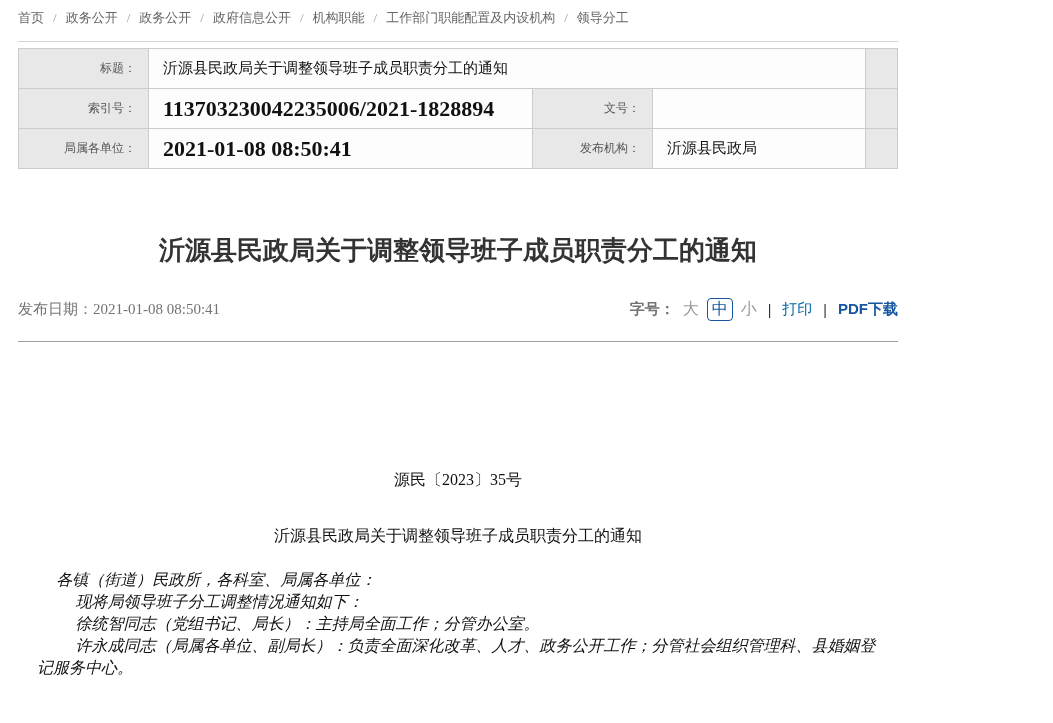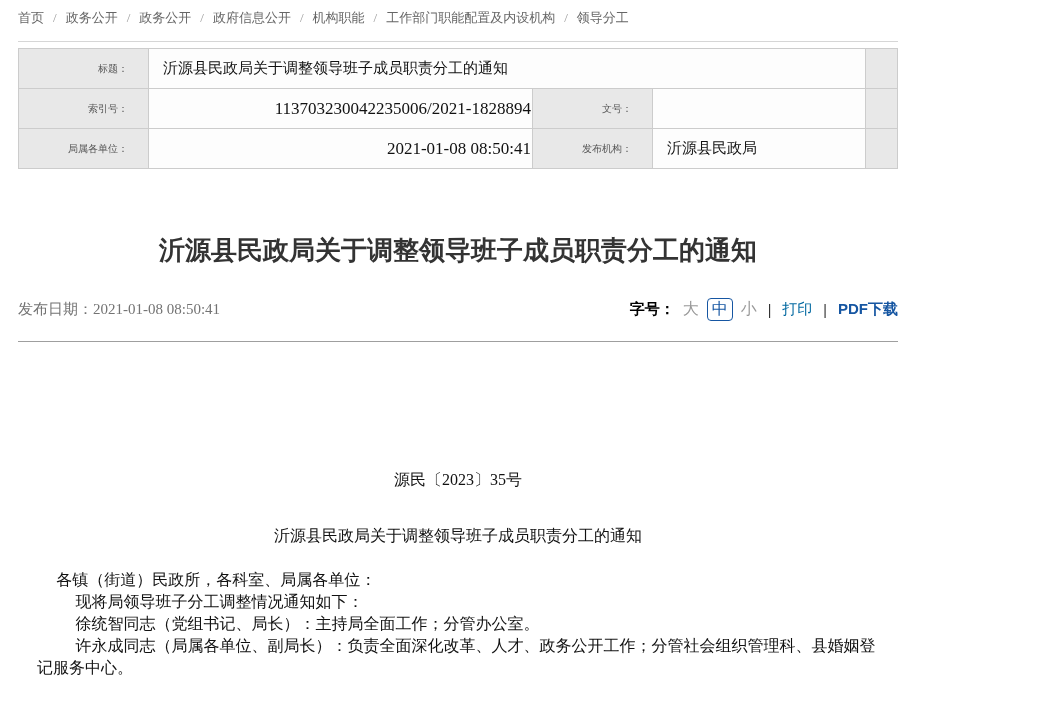--- a/index.html
+++ b/index.html
@@ -16,44 +16,44 @@
   .container{margin:0 18px;}
 
   
   .breadcrumb{padding:9px 0 14px;font-size:13px;color:#666;border-bottom:1px solid #d6d6d6;}
   .crumb{color:#666;text-decoration:none;cursor:pointer;}
   .bc-sep{color:#999;margin:0 9px;}
 
   
   .info-table{width:100%;border-collapse:collapse;margin-top:6px;table-layout:fixed;}
   .info-table td{border:1px solid var(--border);height:40px;overflow:hidden;white-space:nowrap;}
-  .info-table td.label{background:var(--label-bg);color:#555;text-align:right;padding-right:20px;font-size:10px;}
+  .info-table td.label{background:var(--label-bg);color:#555;text-align:right;padding-right:12px;font-size:12px;}
   .info-table td.value{background:#fdfdfd;padding-left:14px;font-size:15px;color:#111;}
-  .info-table td.value.num{font-weight:normal;font-size:17px;text-align:right;}
+  .info-table td.value.num{font-weight:bold;font-size:22px;}
   .info-table td.spacer{background:var(--label-bg);padding:0;}
 
   
   .article-title{text-align:center;font-family:"Liberation Sans", sans-serif;font-size:26px;font-weight:bold;color:#333;margin:64px 0 0;}
   .meta-bar{display:flex;justify-content:space-between;align-items:center;margin-top:30px;font-size:15px;}
   .publish-date{color:#737373;}
   .tools{display:flex;align-items:center;gap:8px;font-family:"Liberation Sans", sans-serif;}
-  .fz-label{color:#000000;font-weight:bold;}
+  .fz-label{color:#737373;font-weight:bold;}
   .fz{color:#999;cursor:pointer;font-size:16px;text-decoration:none;}
   .fz.active{color:var(--accent);border:1px solid var(--accent);border-radius:4px;padding:0 4px;background:#fff;}
   .sep{color:#333;margin:0 3px;font-size:14px;}
   .print{color:#0369a1;cursor:pointer;font-family:"Liberation Serif", serif;text-decoration:none;}
   .pdf{color:var(--accent);font-weight:bold;cursor:pointer;text-decoration:none;}
   .content-rule{border-bottom:1px solid #9f9f9f;margin-top:20px;}
 
   
   .doc-body{padding:0 19px;color:#111;font-size:16px;line-height:22px;}
   .doc-number{text-align:center;margin:127px 0 0;}
   .doc-title{text-align:center;margin:34px 0 0;}
   .paragraphs{margin-top:22px;}
-  .doc-para{margin:0;text-indent:2.4em;}
+  .doc-para{margin:0;text-indent:2.4em;font-style:italic;}
   .doc-para.salutation{text-indent:1.2em;}
 </style>
 </head>
 <body>
 
 <div class="page">
   <div class="container">
     <nav class="breadcrumb" id="breadcrumb"><a class="crumb">首页</a><span class="bc-sep">/</span><a class="crumb">政务公开</a><span class="bc-sep">/</span><a class="crumb">政务公开</a><span class="bc-sep">/</span><a class="crumb">政府信息公开</a><span class="bc-sep">/</span><a class="crumb">机构职能</a><span class="bc-sep">/</span><a class="crumb">工作部门职能配置及内设机构</a><span class="bc-sep">/</span><a class="crumb">领导分工</a></nav>
 
     <table class="info-table">

